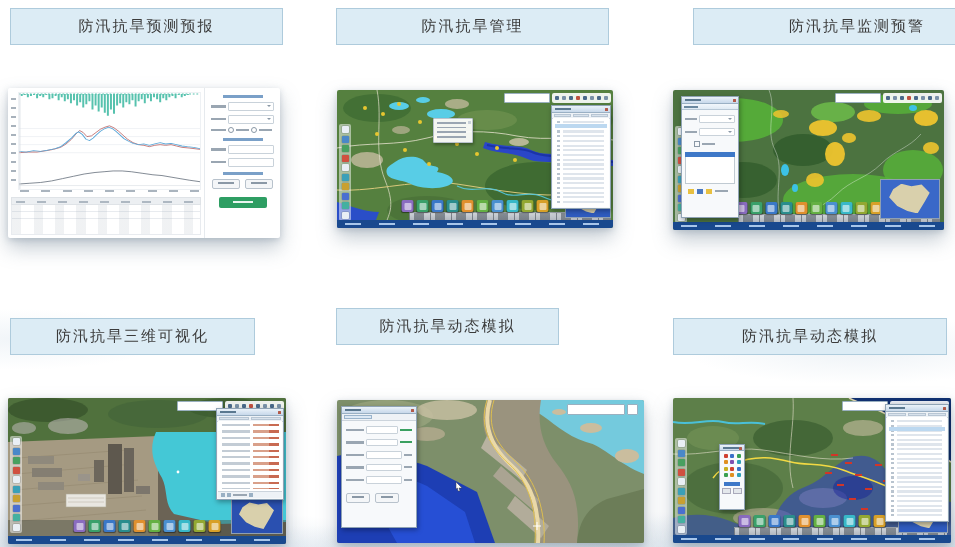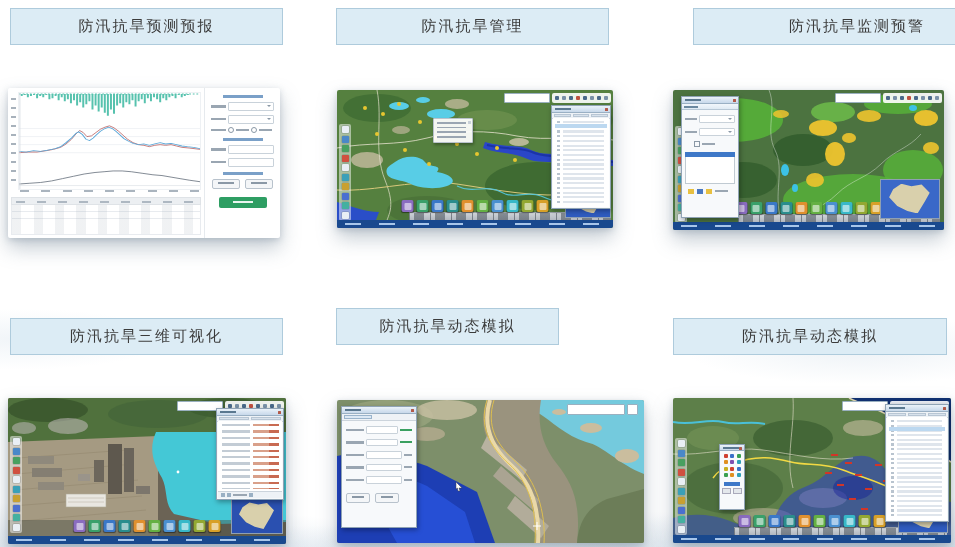--- a/index.html
+++ b/index.html
@@ -106,21 +106,21 @@
   .cursor5{position:absolute;z-index:8;width:8px;height:10px;}
 </style>
 </head>
 <body>
 
 <div class="clouds"></div>
 
 <div class="chip" style="left:10px;top:8px;width:273px;height:37px;">防汛抗旱预测预报</div>
 <div class="chip" style="left:336px;top:8px;width:273px;height:37px;">防汛抗旱管理</div>
 <div class="chip" style="left:693px;top:8px;width:328px;height:37px;">防汛抗旱监测预警</div>
-<div class="chip" style="left:10px;top:318px;width:273px;height:37px;">防汛抗旱三维可视化</div>
+<div class="chip" style="left:10px;top:318px;width:245px;height:37px;">防汛抗旱三维可视化</div>
 <div class="chip" style="left:336px;top:308px;width:223px;height:37px;">防汛抗旱动态模拟</div>
 <div class="chip" style="left:673px;top:318px;width:274px;height:37px;">防汛抗旱动态模拟</div>
 
 <div class="card" style="left:8px;top:88px;width:272px;height:150px;">
   <div style="position:absolute;left:0;top:0;width:196px;height:150px;border-right:1px solid #e6eaee;">
     <div style="position:absolute;left:10px;top:4px;right:3px;height:96px;border:1px solid #eef1f4;">
       <svg viewBox="0 0 200 100" preserveAspectRatio="none" style="width:100%;height:100%;display:block;">
         <svg x="0" y="0" width="200" height="28" viewBox="0 0 200 26" preserveAspectRatio="none">
           <line x1="0" y1="1" x2="200" y2="1" stroke="#57c2ae" stroke-width="1" stroke-dasharray="2 2"></line>
           <path stroke="#57c2ae" stroke-width="2.2" fill="none" d="M3.0 1V3M6.4 1V2M9.8 1V4M13.2 1V3M16.6 1V2M20.0 1V5M23.4 1V3M26.8 1V4M30.2 1V2M33.6 1V6M37.0 1V5M40.4 1V3M43.8 1V7M47.2 1V4M50.6 1V8M54.0 1V6M57.4 1V10M60.8 1V7M64.2 1V12M67.6 1V9M71.0 1V14M74.4 1V11M77.8 1V8M81.2 1V16M84.6 1V12M88.0 1V18M91.4 1V14M94.8 1V19M98.2 1V22M101.6 1V16M105.0 1V20M108.4 1V12M111.8 1V10M115.2 1V14M118.6 1V9M122.0 1V11M125.4 1V7M128.8 1V13M132.2 1V8M135.6 1V6M139.0 1V10M142.4 1V5M145.8 1V8M149.2 1V4M152.6 1V6M156.0 1V9M159.4 1V5M162.8 1V7M166.2 1V4M169.6 1V3M173.0 1V5M176.4 1V2M179.8 1V4M183.2 1V3M186.6 1V2"></path>

